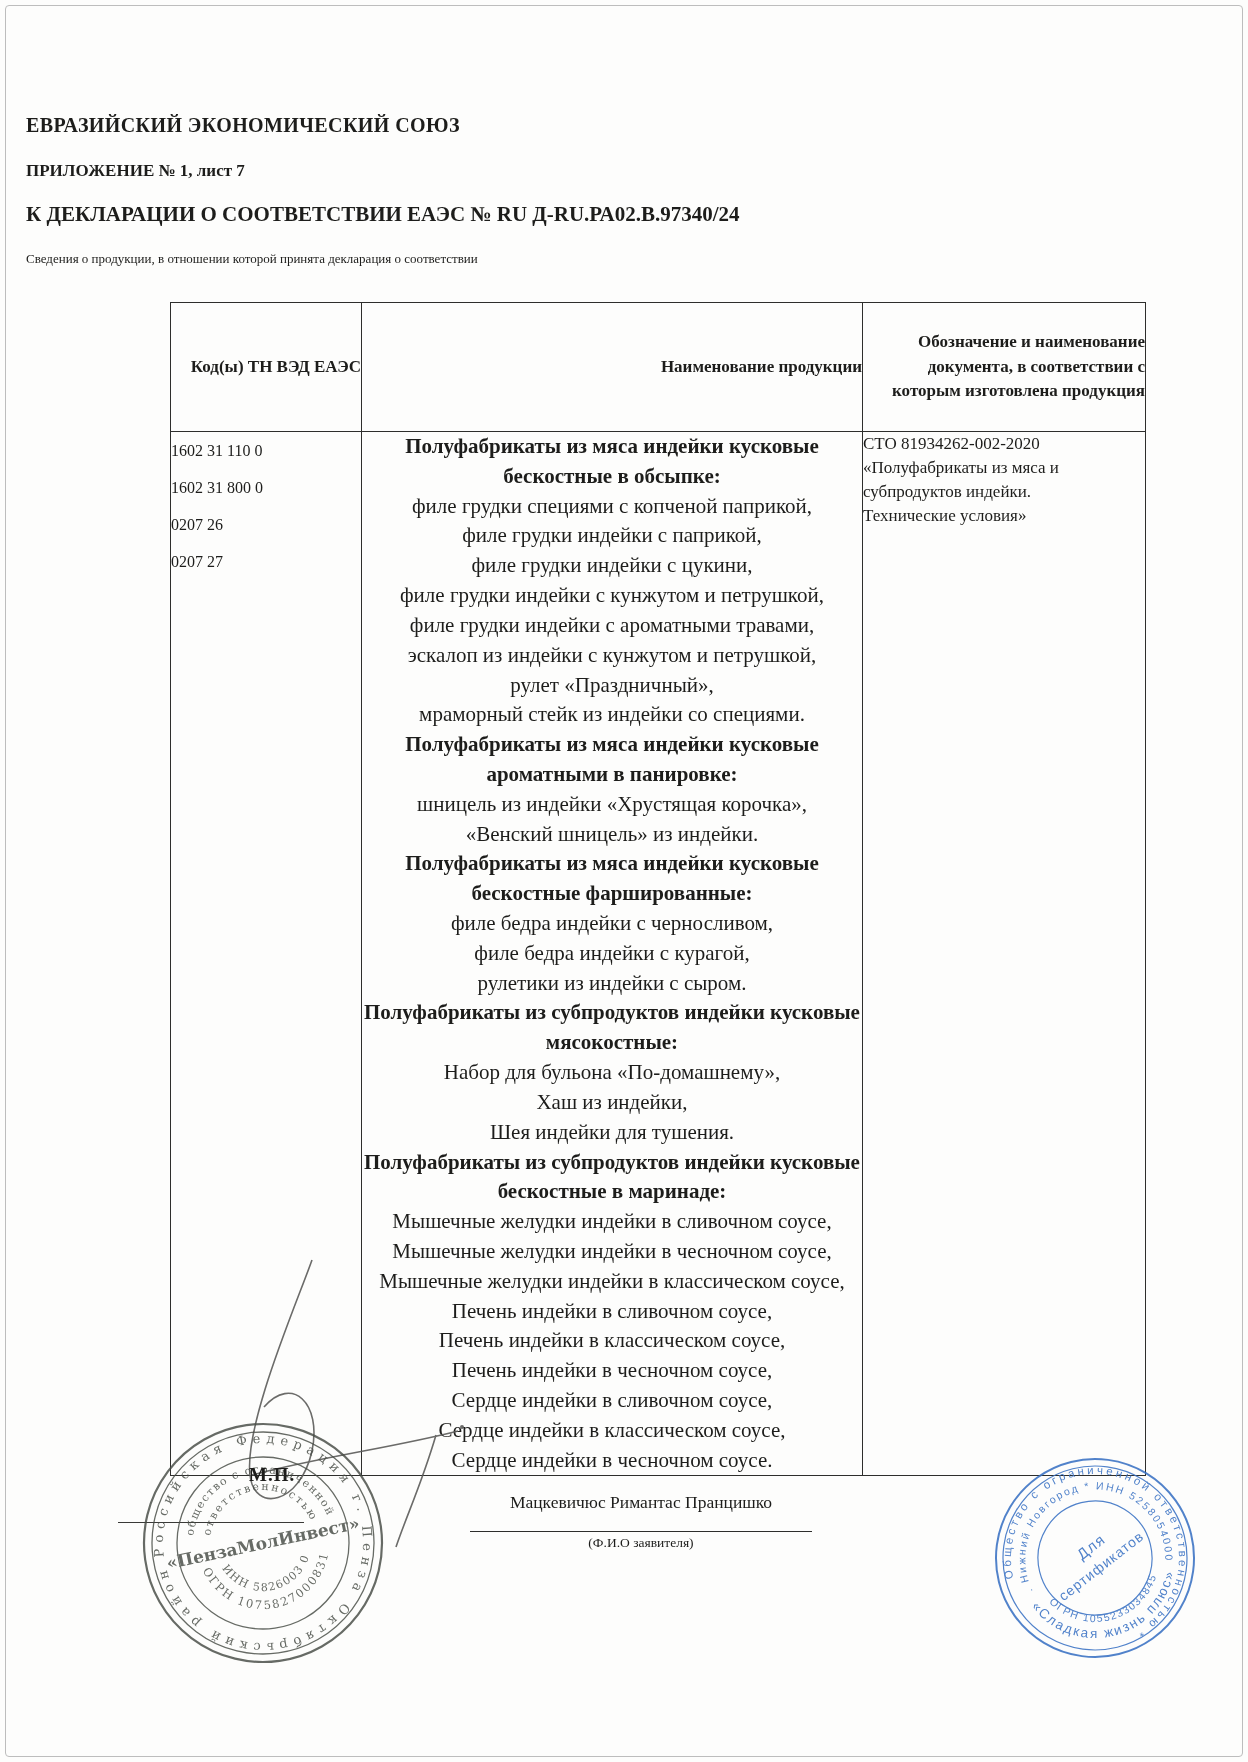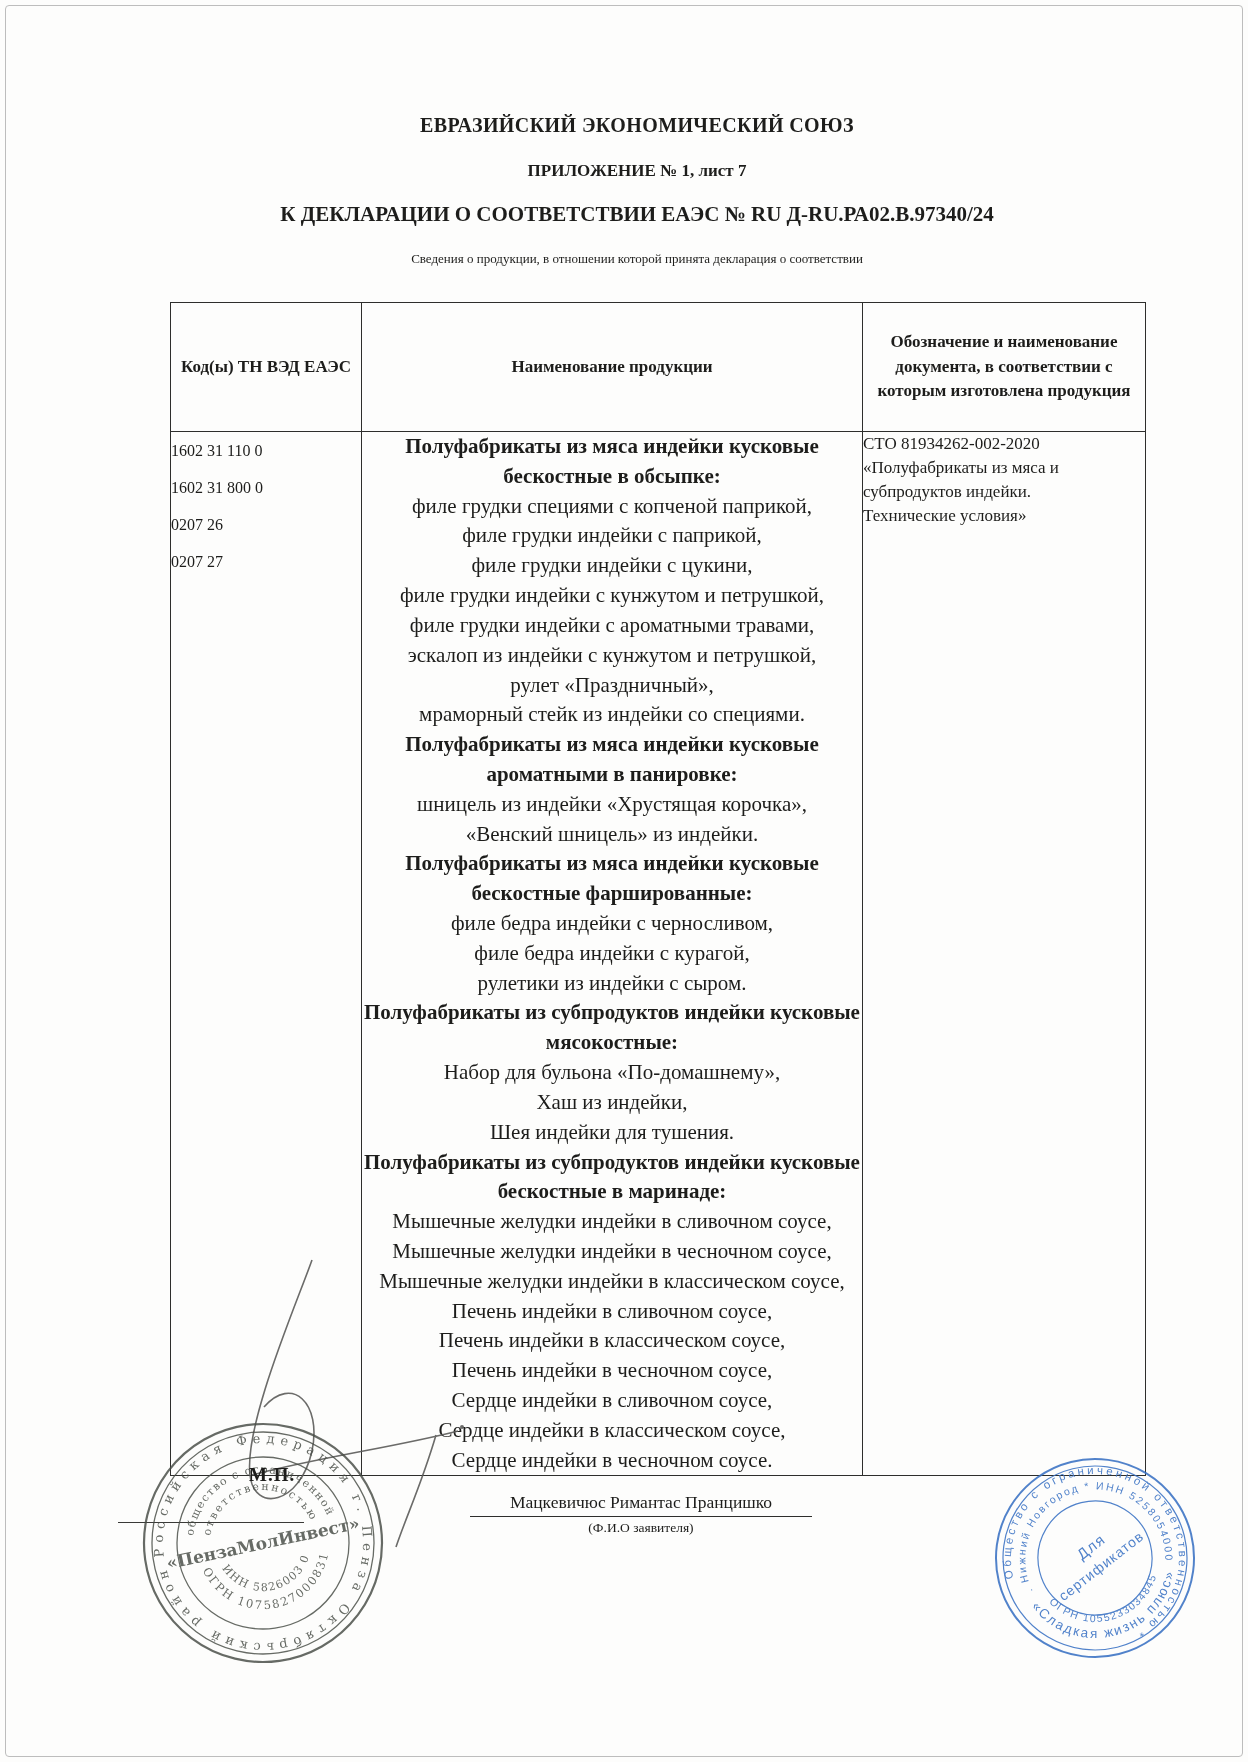--- a/index.html
+++ b/index.html
@@ -3,48 +3,48 @@
 <meta charset="utf-8">
 <style>
   html,body{margin:0;padding:0;}
   body{
     width:1248px;height:1762px;position:relative;
     background:#fdfdfc;color:var(--ink,#1d1d1b);
     font-family:"Liberation Serif","DejaVu Serif",serif;
     overflow:hidden;
   }
   .page-edge{position:absolute;inset:5px;border:1.5px solid #bdbdbd;border-radius:4px;pointer-events:none;}
-  .centered{position:absolute;left:10px;right:0;text-align:center;padding-left:16px;}
+  .centered{position:absolute;left:10px;right:0;padding-left:16px;}
   .doc-title{top:114px;font-size:20px;font-weight:bold;letter-spacing:.4px;}
   .doc-subtitle{top:161px;font-size:17px;font-weight:bold;}
   .doc-declaration{top:202px;font-size:21px;font-weight:bold;}
   .doc-info{top:251px;font-size:13px;}
 
   table.products{
     position:absolute;left:170px;top:302px;width:972px;height:1168px;
     border-collapse:collapse;table-layout:fixed;
   }
   table.products th, table.products td{
     border:1.6px solid #2e2e2c;vertical-align:top;padding:0;
   }
   table.products thead th{
-    height:128px;vertical-align:middle;text-align:center;
+    height:128px;vertical-align:middle;text-align:right;
     font-size:17px;font-weight:bold;line-height:1.45;
   }
   th.col-codes{width:190px;}
   th.col-product{width:500px;}
   th.col-document{width:282px;font-size:16.5px;padding:6px 6px;}
   td.cell-codes{padding:13px 6px 0 12px;font-size:16px;line-height:37px;}
   td.cell-product{padding:9px 86px 0 12px;font-size:21px;line-height:1.42;text-align:center;}
   td.cell-product .bold{font-weight:bold;}
   td.cell-document{padding:9px 8px 0 10px;font-size:17px;line-height:1.42;}
 
   .sig-line-left{position:absolute;left:118px;top:1522px;width:186px;border-top:1.6px solid #3a3a38;}
   .sig-block{position:absolute;left:455px;top:1492px;width:372px;text-align:center;}
-  .sig-name{font-size:17.5px;border-bottom:1.7px solid #2e2e2c;padding:0 6px 3px 6px;display:inline-block;min-width:330px;}
+  .sig-name{font-size:17.5px;border-bottom:1.7px solid #2e2e2c;padding:0 6px 18px 6px;display:inline-block;min-width:330px;}
   .sig-caption{font-size:13.5px;margin-top:3px;}
   .seal-mark{position:absolute;left:249px;top:1464px;font-size:19px;font-weight:bold;letter-spacing:1px;z-index:5;}
 
   .stamp{position:absolute;opacity:.82;}
   .stamp-left{left:140px;top:1420px;color:var(--stamp-left,#464b44);
     font-family:"DejaVu Serif","Liberation Serif",serif;}
   .stamp-right{left:992px;top:1455px;color:var(--stamp-right,#3a72c4);opacity:.88;
     font-family:"Liberation Sans","DejaVu Sans",sans-serif;}
   .stamp text{fill:currentColor;stroke:none;}
 

